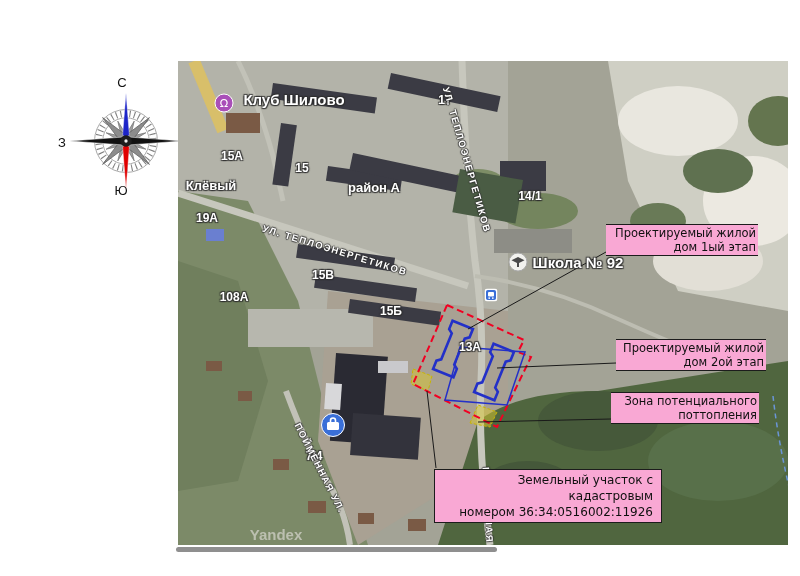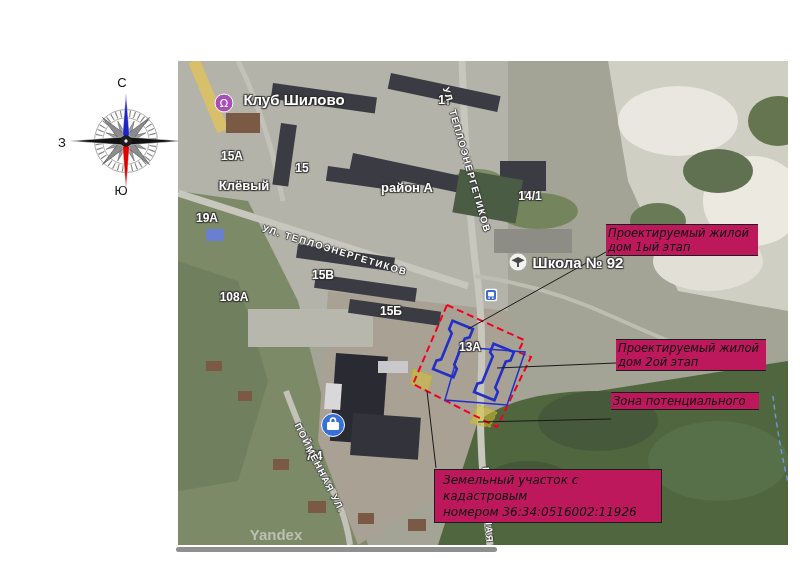--- a/index.html
+++ b/index.html
@@ -14,31 +14,31 @@
   .map{position:absolute;left:178px;top:61px;width:610px;height:484px;overflow:hidden;
        background:#a3a396;}
   .map svg.layer{position:absolute;left:0;top:0;width:610px;height:484px;}
   .mlabel{position:absolute;transform:translate(-50%,-50%);white-space:nowrap;font-weight:bold;
           color:#fff;
           text-shadow:-1px -1px 1px rgba(45,45,45,.85),1px -1px 1px rgba(45,45,45,.85),
                       -1px 1px 1px rgba(45,45,45,.85),1px 1px 1px rgba(45,45,45,.85);}
   .num{font-size:12px;}
   .place{font-size:15px;}
   .place-lg{font-size:16px;}
-  .area{font-size:13px;margin-left:33px;}
+  .area{font-size:13px;}
   .street{font-size:9.5px;letter-spacing:1.5px;
           text-shadow:-1px 0 1px rgba(50,50,50,.8),1px 0 1px rgba(50,50,50,.8),
                       0 -1px 1px rgba(50,50,50,.8),0 1px 1px rgba(50,50,50,.8);}
   .poi{position:absolute;transform:translate(-50%,-50%);line-height:0;}
   .watermark{position:absolute;transform:translate(-50%,-50%);font-size:15px;font-weight:bold;
              color:rgba(210,210,200,.75);text-shadow:none;}
   
-  .callout{position:absolute;background:#be185d;border-top:1px solid #1c1c1c;
-           border-bottom:1px solid #1c1c1c;color:#101010;text-align:left;
-           font-family:"DejaVu Sans",sans-serif;font-style:italic;font-size:11.5px;
+  .callout{position:absolute;background:#f9a8d4;border-top:1px solid #1c1c1c;
+           border-bottom:1px solid #1c1c1c;color:#101010;text-align:right;
+           font-family:"DejaVu Sans",sans-serif;font-size:11.5px;
            line-height:14px;padding:1px 2px;}
   .callout.boxed{border:1.4px solid #1c1c1c;font-size:12px;line-height:16px;padding:2px 8px;}
   
   .scroll-thumb{position:absolute;left:176px;top:547px;width:321px;height:5px;
                 background:#8f8f8f;border-radius:3px;}
 </style>
 </head>
 <body>
 
 <div class="page">
@@ -203,20 +203,21 @@
     <div class="callout" style="left:428px;top:163px;width:148px">
       <div>Проектируемый жилой</div>
       <div>дом 1ый этап</div>
     </div>
     <div class="callout" style="left:438px;top:278px;width:146px">
       <div>Проектируемый жилой</div>
       <div>дом 2ой этап</div>
     </div>
     <div class="callout" style="left:433px;top:331px;width:144px">
       <div>Зона потенциального</div>
+      <div>поттопления</div>
     </div>
     <div class="callout boxed" style="left:256px;top:408px;width:210px">
       <div>Земельный участок с кадастровым</div>
       <div>номером 36:34:0516002:11926</div>
     </div>
   </div>
 
   <div class="scroll-thumb"></div>
 </div>
 

